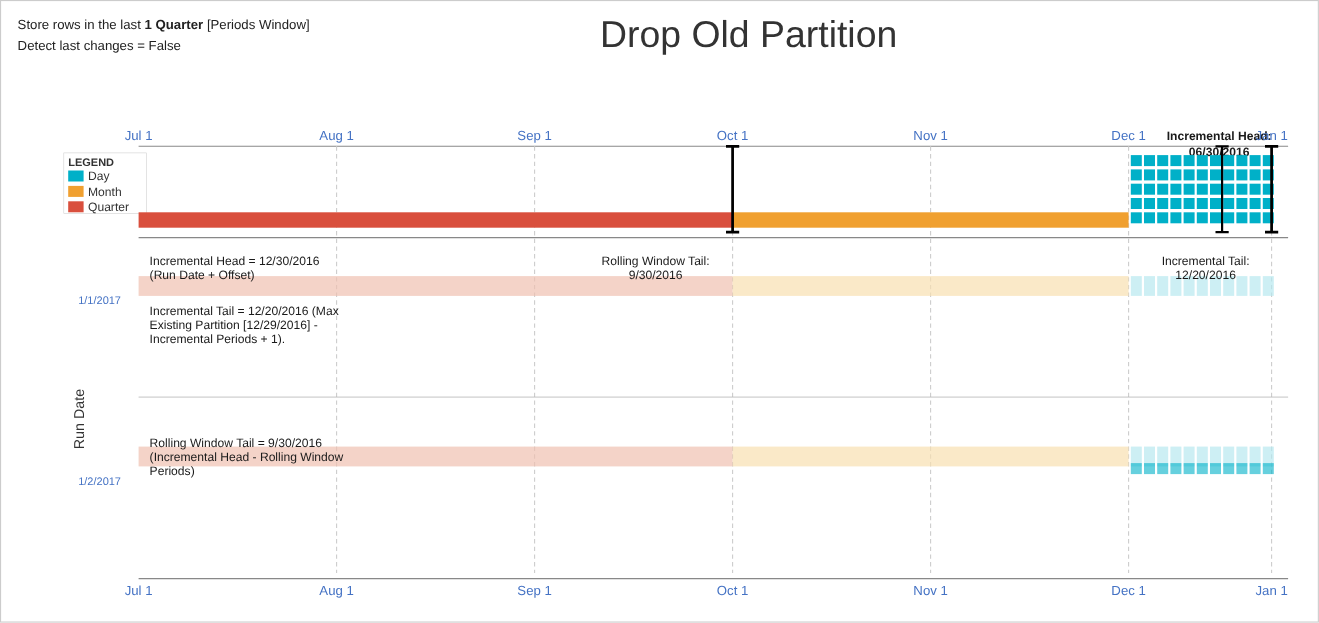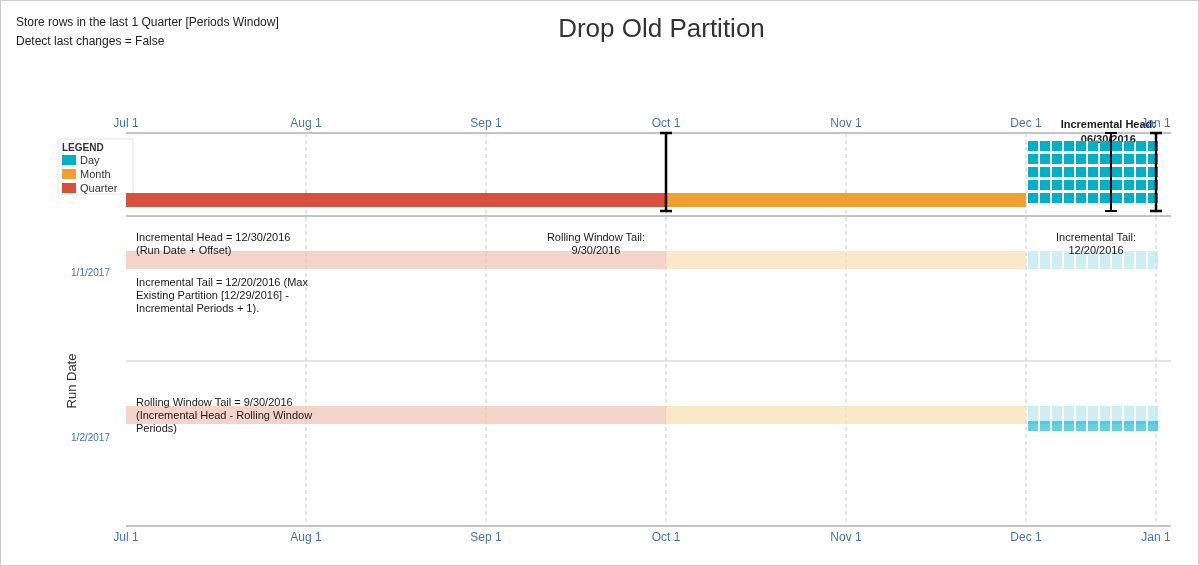--- a/index.html
+++ b/index.html
@@ -19,27 +19,27 @@
       position: relative;
       background: #fff;
       padding: 10px 15px;
     }
     .header-info {
       position: absolute;
       top: 12px;
       left: 15px;
       line-height: 1.6;
     }
-    .header-info span.bold { font-weight: normal; }
+    .header-info span.bold { font-weight: bold; }
     .title {
       position: absolute;
       top: 12px;
       left: 50%;
       transform: translateX(-20%);
-      font-size: 26px;
+      font-size: 34px;
       font-weight: 300;
       color: #333;
     }
     .incremental-head-label {
       position: absolute;
       top: 88px;
       right: 42px;
       font-size: 11px;
       font-weight: bold;
       color: #1a1a1a;

